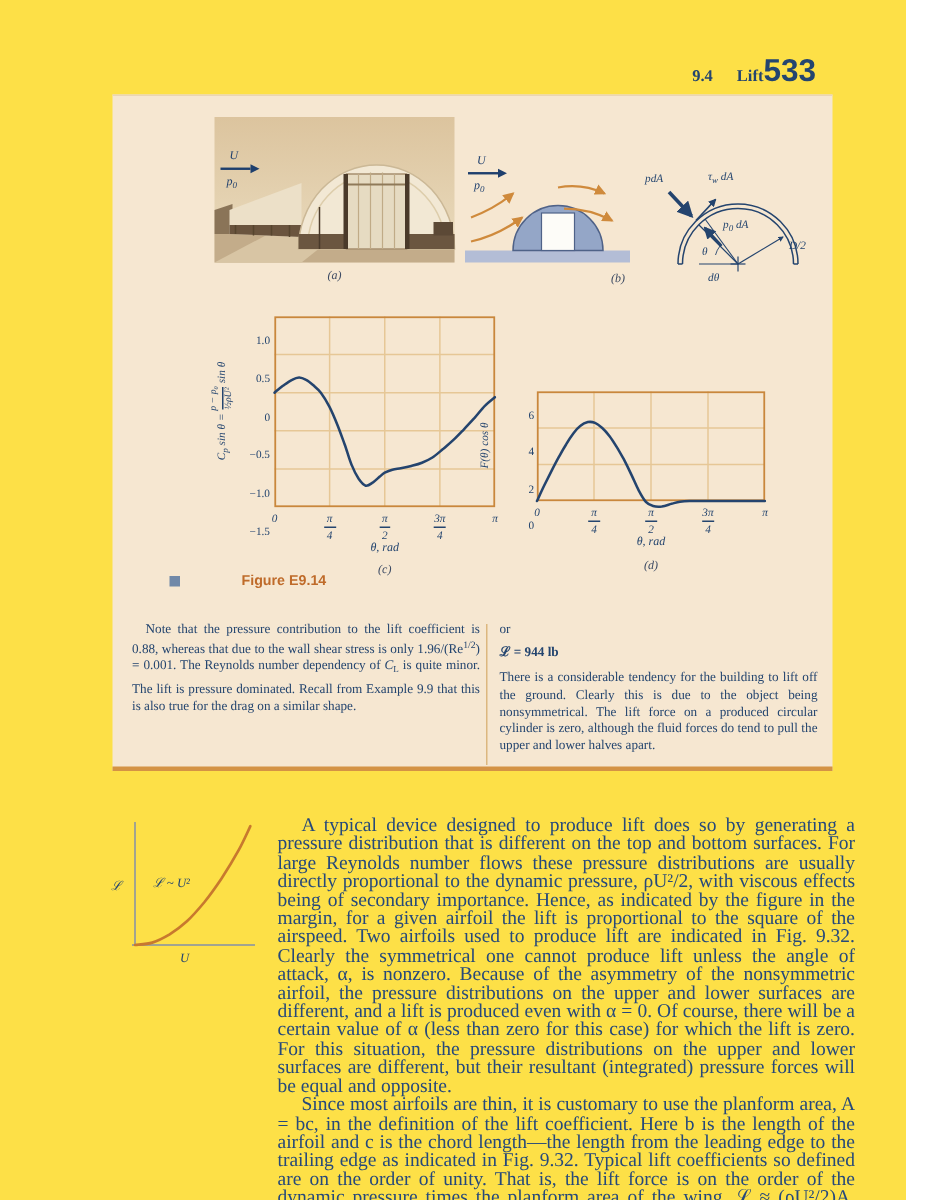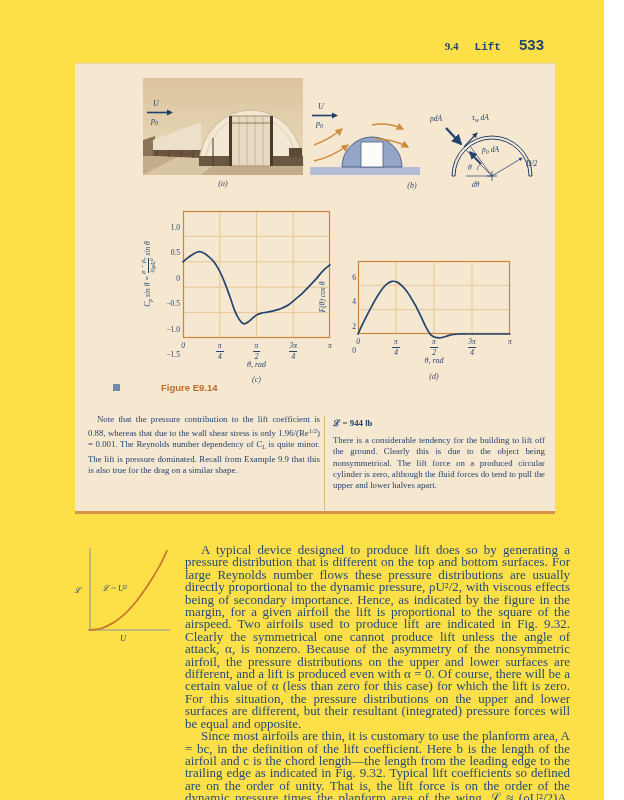--- a/index.html
+++ b/index.html
@@ -1,22 +1,22 @@
 <!DOCTYPE html>
 <html><head>
 <meta charset="utf-8">
 <style>
   html,body{margin:0;padding:0;background:#fff;}
   .page{position:relative;width:604px;height:800px;background:#fde047;overflow:hidden;
         font-family:"Liberation Serif","DejaVu Serif",serif;color:#24456f;}
   
   .hdr{position:absolute;top:36px;right:60px;display:flex;align-items:baseline;font-weight:bold;}
   .hdr .sec{font-size:11px;}
-  .hdr .ttl{font-size:11px;margin-left:16px;font-family:Liberation Mono, monospace;}
-  .hdr .pg{font-size:15px;margin-left:18px;font-family:"Liberation Sans","DejaVu Sans",sans-serif;}
+  .hdr .ttl{font-size:11px;margin-left:16px;}
+  .hdr .pg{font-size:21px;font-family:"Liberation Sans","DejaVu Sans",sans-serif;}
   
   .figbox{position:absolute;left:75px;top:63px;width:480px;height:447px;background:#f6e7d1;
           border-top:1px solid #ead5b4;border-bottom:3px solid #d49345;}
   .abs{position:absolute;}
   
   .lab{font-style:italic;font-size:8px;color:#24456f;line-height:1;}
   .lab .sub, .sub{font-size:6px;vertical-align:-2px;}
   .sup{font-size:6.5px;vertical-align:3px;}
   .sublabel{font-style:italic;font-size:8px;text-align:center;color:#3c4a63;}
   
@@ -261,20 +261,21 @@
     </div>
 
     <div class="noteL">
       <p><span>Note that the pressure contribution to the lift coefficient is 0.88, whereas that due to the wall shear stress is only 1.96/(Re</span><span class="sup">1/2</span><span>) = 0.001. The Reynolds number dependency of </span><i>C</i><span class="sub">L</span><span> is quite minor. The lift is pressure dominated. Recall from Example 9.9 that this is also true for the drag on a similar shape.</span></p>
 
     </div>
 
     <div class="colDiv"></div>
 
     <div class="noteR">
+      <div class="or">or</div>
       <div class="ceq">ℒ = 944 lb</div>
       <div>There is a considerable tendency for the building to lift off the ground. Clearly this is due to the object being nonsymmetrical. The lift force on a produced circular cylinder is zero, although the fluid forces do tend to pull the upper and lower halves apart.</div>
     </div>
   </div>
 
   <div class="marginfig">
     <svg class="abs" style="left:0;top:0;" width="115" height="105">
       <line x1="28" y1="6" x2="28" y2="88" stroke="#8290a8" stroke-width="1"></line>
       <line x1="26" y1="88" x2="108" y2="88" stroke="#8290a8" stroke-width="1"></line>
     </svg>

